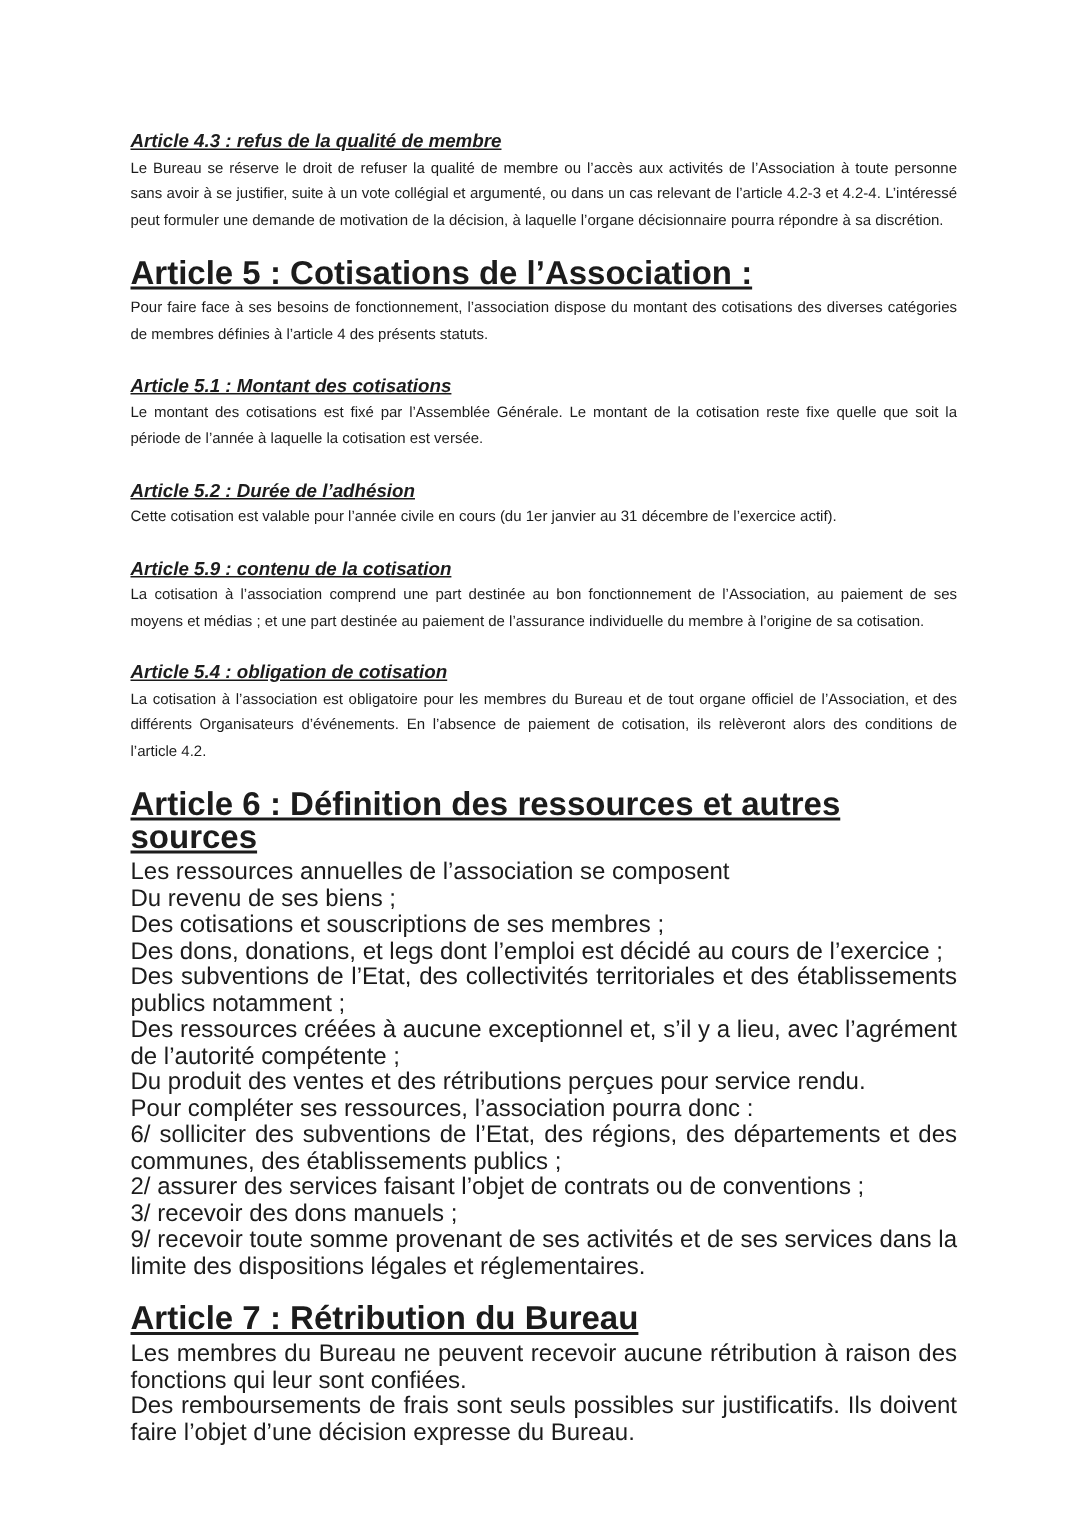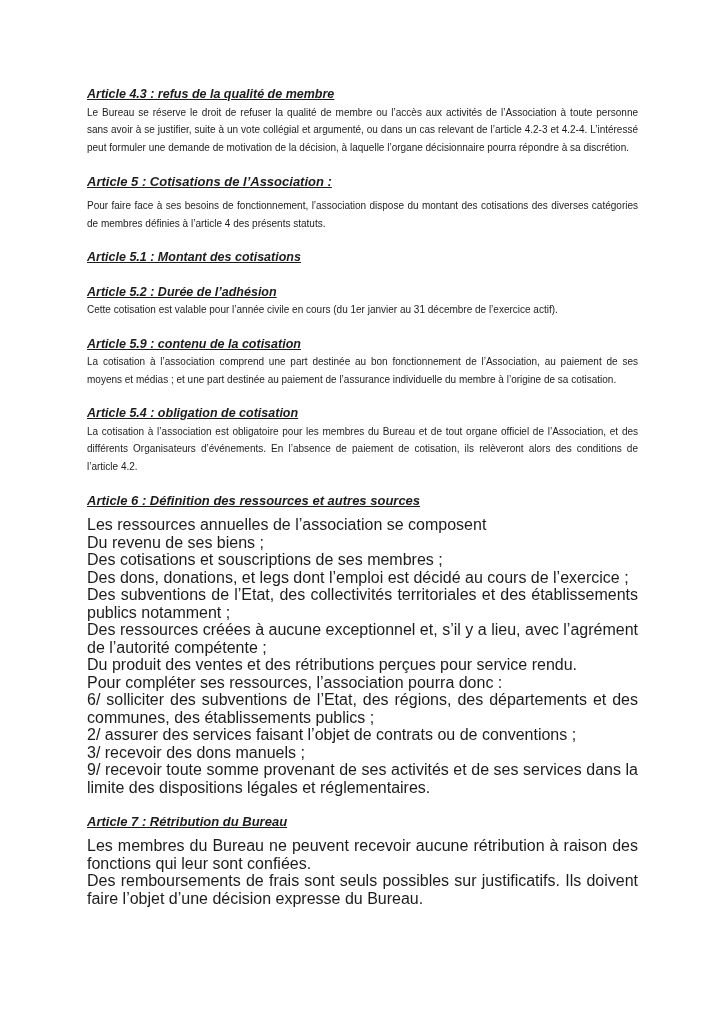--- a/index.html
+++ b/index.html
@@ -15,24 +15,23 @@
   .page {
     box-sizing: border-box;
     width: 724px;
     height: 744px;
     padding: 86px 86px 40px 87px;
     background: #ffffff;
     color: #1c1c1c;
     font-family: "Liberation Sans", "DejaVu Sans", sans-serif;
   }
   .doc-heading {
-    font-size: 13px;
+    font-size: 22px;
     line-height: 22px;
     font-weight: bold;
-    font-style: italic;
     text-decoration: underline;
     margin: 15px 0 4px 0;
   }
   .doc-subheading {
     font-size: 12.5px;
     line-height: 17.5px;
     font-weight: bold;
     font-style: italic;
     text-decoration: underline;
     margin: 17px 0 0 0;
@@ -57,20 +56,21 @@
 <body>
 
 <div class="page">
   <div class="doc-subheading">Article 4.3 : refus de la qualité de membre</div>
   <div class="doc-para">Le Bureau se réserve le droit de refuser la qualité de membre ou l’accès aux activités de l’Association à toute personne sans avoir à se justifier, suite à un vote collégial et argumenté, ou dans un cas relevant de l’article 4.2-3 et 4.2-4. L’intéressé peut formuler une demande de motivation de la décision, à laquelle l’organe décisionnaire pourra répondre à sa discrétion.</div>
 
   <div class="doc-heading">Article 5 : Cotisations de l’Association :</div>
   <div class="doc-para">Pour faire face à ses besoins de fonctionnement, l’association dispose du montant des cotisations des diverses catégories de membres définies à l’article 4 des présents statuts.</div>
 
   <div class="doc-subheading">Article 5.1 : Montant des cotisations</div>
+  <div class="doc-para">Le montant des cotisations est fixé par l’Assemblée Générale. Le montant de la cotisation reste fixe quelle que soit la période de l’année à laquelle la cotisation est versée.</div>
 
   <div class="doc-subheading">Article 5.2 : Durée de l’adhésion</div>
   <div class="doc-para">Cette cotisation est valable pour l’année civile en cours (du 1er janvier au 31 décembre de l’exercice actif).</div>
 
   <div class="doc-subheading">Article 5.9 : contenu de la cotisation</div>
   <div class="doc-para">La cotisation à l’association comprend une part destinée au bon fonctionnement de l’Association, au paiement de ses moyens et médias ; et une part destinée au paiement de l’assurance individuelle du membre à l’origine de sa cotisation.</div>
 
   <div class="doc-subheading">Article 5.4 : obligation de cotisation</div>
   <div class="doc-para">La cotisation à l’association est obligatoire pour les membres du Bureau et de tout organe officiel de l’Association, et des différents Organisateurs d’événements. En l’absence de paiement de cotisation, ils relèveront alors des conditions de l’article 4.2.</div>
 

